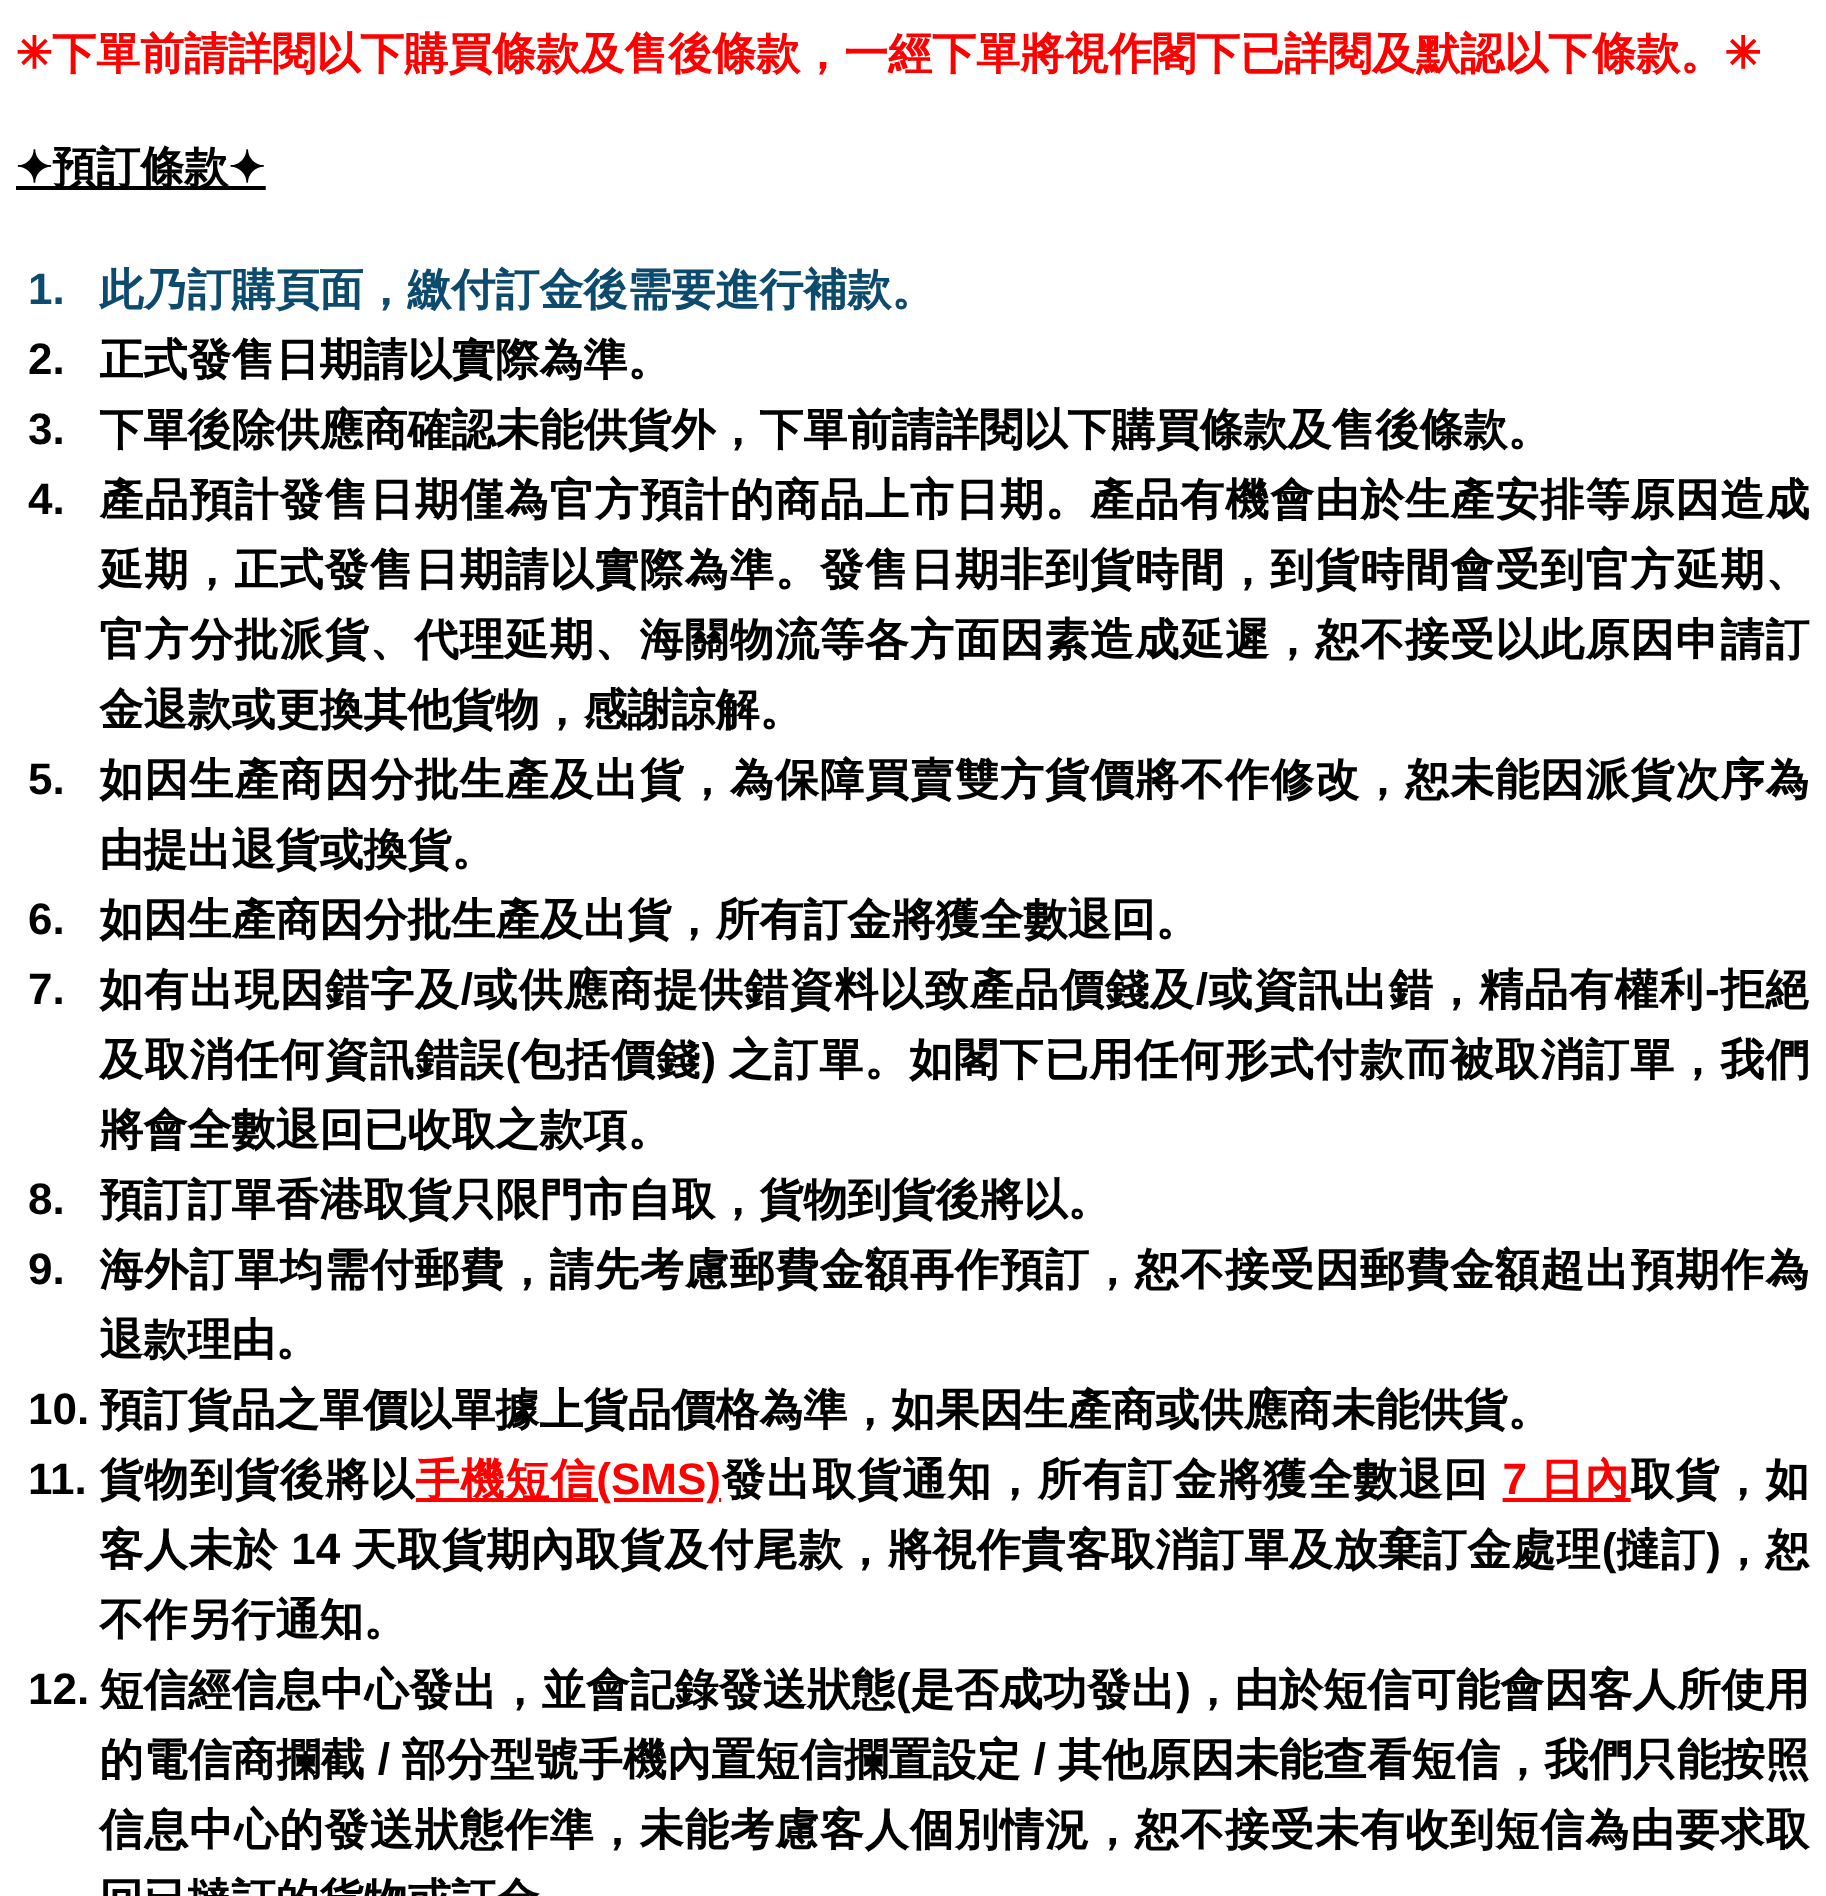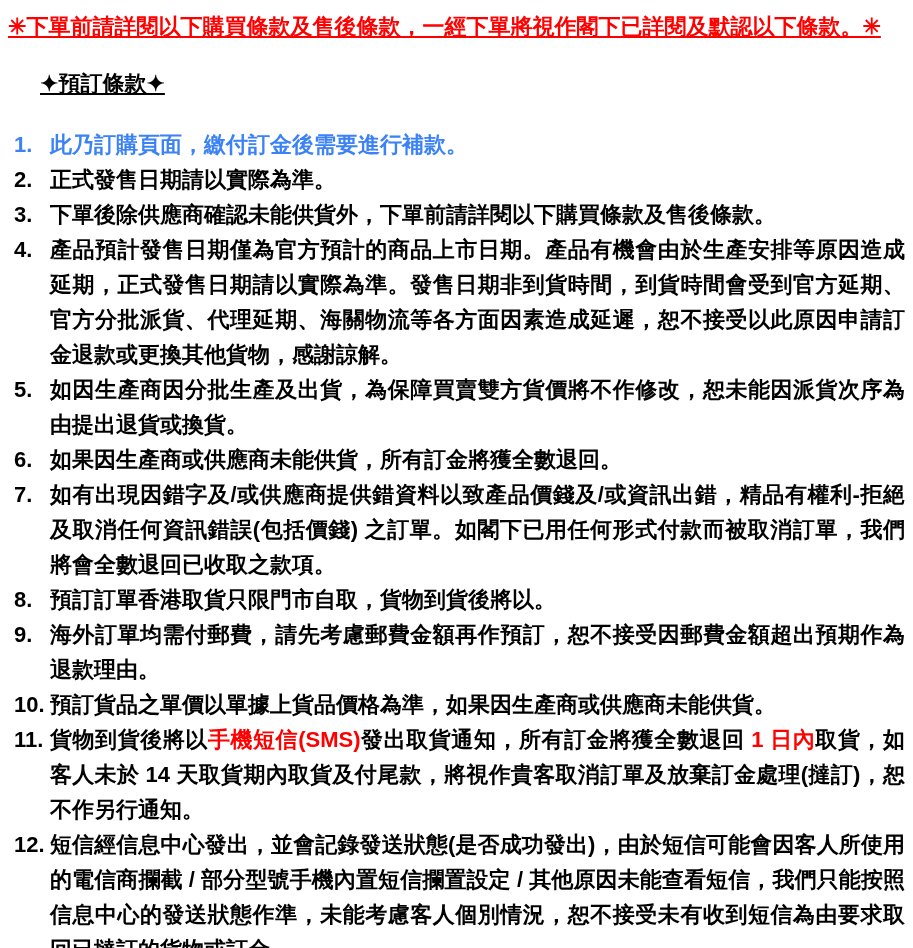--- a/index.html
+++ b/index.html
@@ -15,54 +15,53 @@
     color: #000000;
     box-sizing: border-box;
   }
   .doc {
     padding: 12px 8px 10px 8px;
     font-size: 22px;
     line-height: 35px;
   }
   .title {
     color: #ff0000;
-    text-decoration: underline;
     line-height: 30px;
     width: max-content;
     max-width: 897px;
   }
   .section-header {
     margin-top: 24px;
     text-decoration: underline;
     width: max-content;
-    margin-left: 32px;
   }
   ol.terms {
     list-style: none;
     margin: 26px 0 0 0;
     padding: 0;
     counter-reset: term;
   }
   ol.terms > li {
     position: relative;
     padding-left: 42px;
     counter-increment: term;
     text-align: justify;
   }
   ol.terms > li::before {
     content: counter(term) ".";
     position: absolute;
     left: 6px;
     top: 0;
   }
   li.red-item, li.red-item::before {
-    color: #3b82f6;
+    color: #0c4a6e;
   }
   .red-underline {
     color: #ff0000;
+    text-decoration: underline;
   }
 </style>
 </head>
 <body>
 
 <div class="doc">
 
   <div class="title">✳下單前請詳閱以下購買條款及售後條款，一經下單將視作閣下已詳閱及默認以下條款。✳</div>
 
   <div class="section-header">✦預訂條款✦</div>
@@ -77,36 +76,36 @@
     <li>
       <span>下單後除供應商確認未能供貨外，下單前請詳閱以下購買條款及售後條款。</span>
     </li>
     <li>
       <span>產品預計發售日期僅為官方預計的商品上市日期。產品有機會由於生產安排等原因造成延期，正式發售日期請以實際為準。發售日期非到貨時間，到貨時間會受到官方延期、官方分批派貨、代理延期、海關物流等各方面因素造成延遲，恕不接受以此原因申請訂金退款或更換其他貨物，感謝諒解。</span>
     </li>
     <li>
       <span>如因生產商因分批生產及出貨，為保障買賣雙方貨價將不作修改，恕未能因派貨次序為由提出退貨或換貨。</span>
     </li>
     <li>
-      <span>如果因生產商或供應商未能供貨，所有訂金將獲全數退回。</span>
+      <span>如因生產商因分批生產及出貨，所有訂金將獲全數退回。</span>
     </li>
     <li>
       <span>如有出現因錯字及/或供應商提供錯資料以致產品價錢及/或資訊出錯，精品有權利-拒絕及取消任何資訊錯誤(包括價錢) 之訂單。如閣下已用任何形式付款而被取消訂單，我們將會全數退回已收取之款項。</span>
     </li>
     <li>
       <span>預訂訂單香港取貨只限門市自取，貨物到貨後將以。</span>
     </li>
     <li>
       <span>海外訂單均需付郵費，請先考慮郵費金額再作預訂，恕不接受因郵費金額超出預期作為退款理由。</span>
     </li>
     <li>
       <span>預訂貨品之單價以單據上貨品價格為準，如果因生產商或供應商未能供貨。</span>
     </li>
     <li>
-      <span>貨物到貨後將以</span><span class="red-underline">手機短信(SMS)</span><span>發出取貨通知，所有訂金將獲全數退回 </span><span class="red-underline">1 日內</span><span>取貨，如客人未於 14 天取貨期內取貨及付尾款，將視作貴客取消訂單及放棄訂金處理(撻訂)，恕不作另行通知。</span>
+      <span>貨物到貨後將以</span><span class="red-underline">手機短信(SMS)</span><span>發出取貨通知，所有訂金將獲全數退回 </span><span class="red-underline">7 日內</span><span>取貨，如客人未於 14 天取貨期內取貨及付尾款，將視作貴客取消訂單及放棄訂金處理(撻訂)，恕不作另行通知。</span>
     </li>
     <li>
       <span>短信經信息中心發出，並會記錄發送狀態(是否成功發出)，由於短信可能會因客人所使用的電信商攔截 / 部分型號手機內置短信攔置設定 / 其他原因未能查看短信，我們只能按照信息中心的發送狀態作準，未能考慮客人個別情況，恕不接受未有收到短信為由要求取回已撻訂的貨物或訂金。</span>
     </li>
 
   </ol>
 
 </div>
 
 </body></html>

